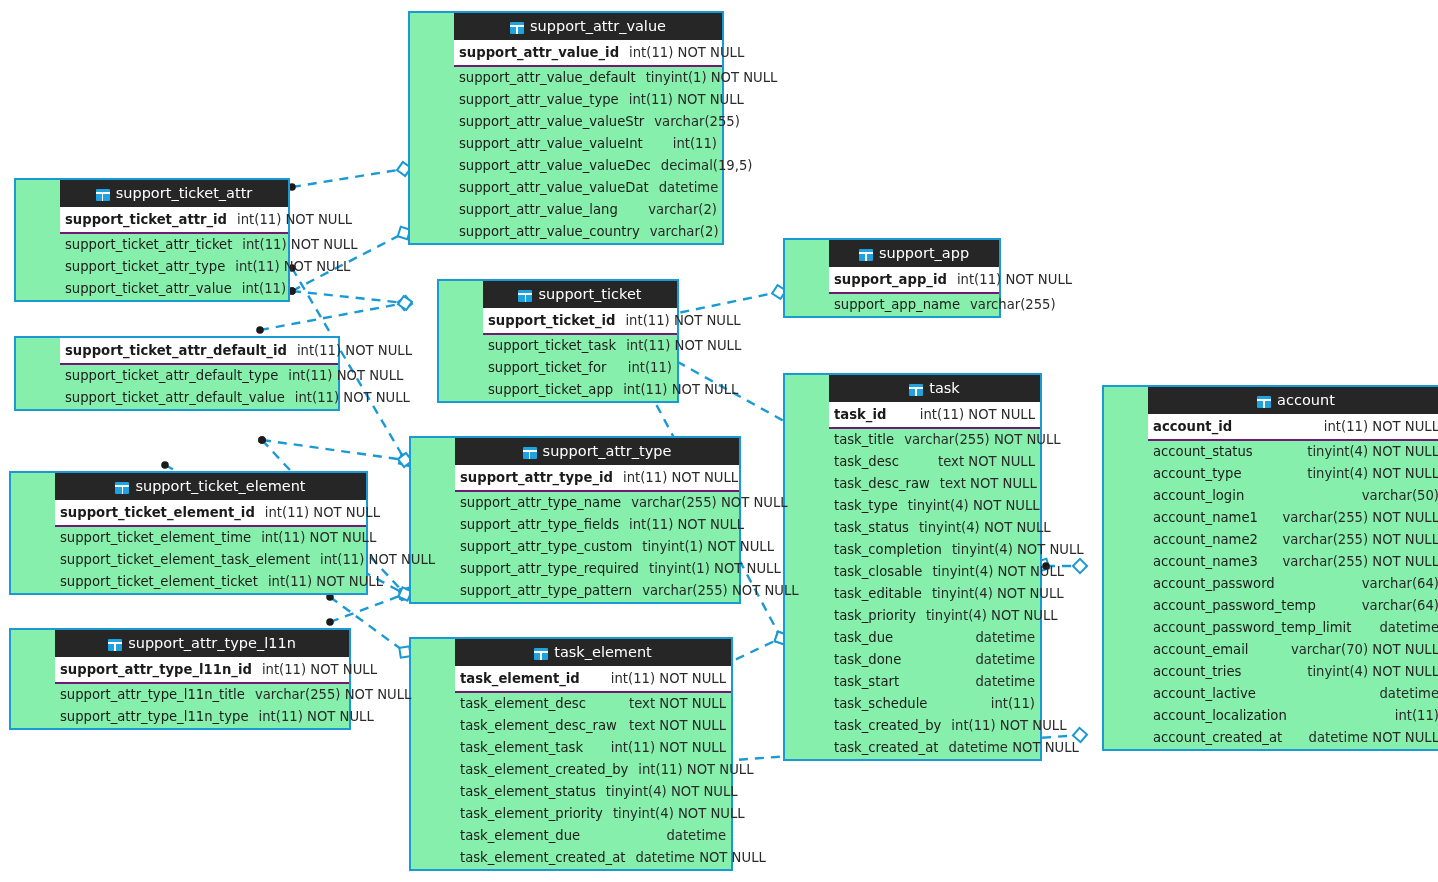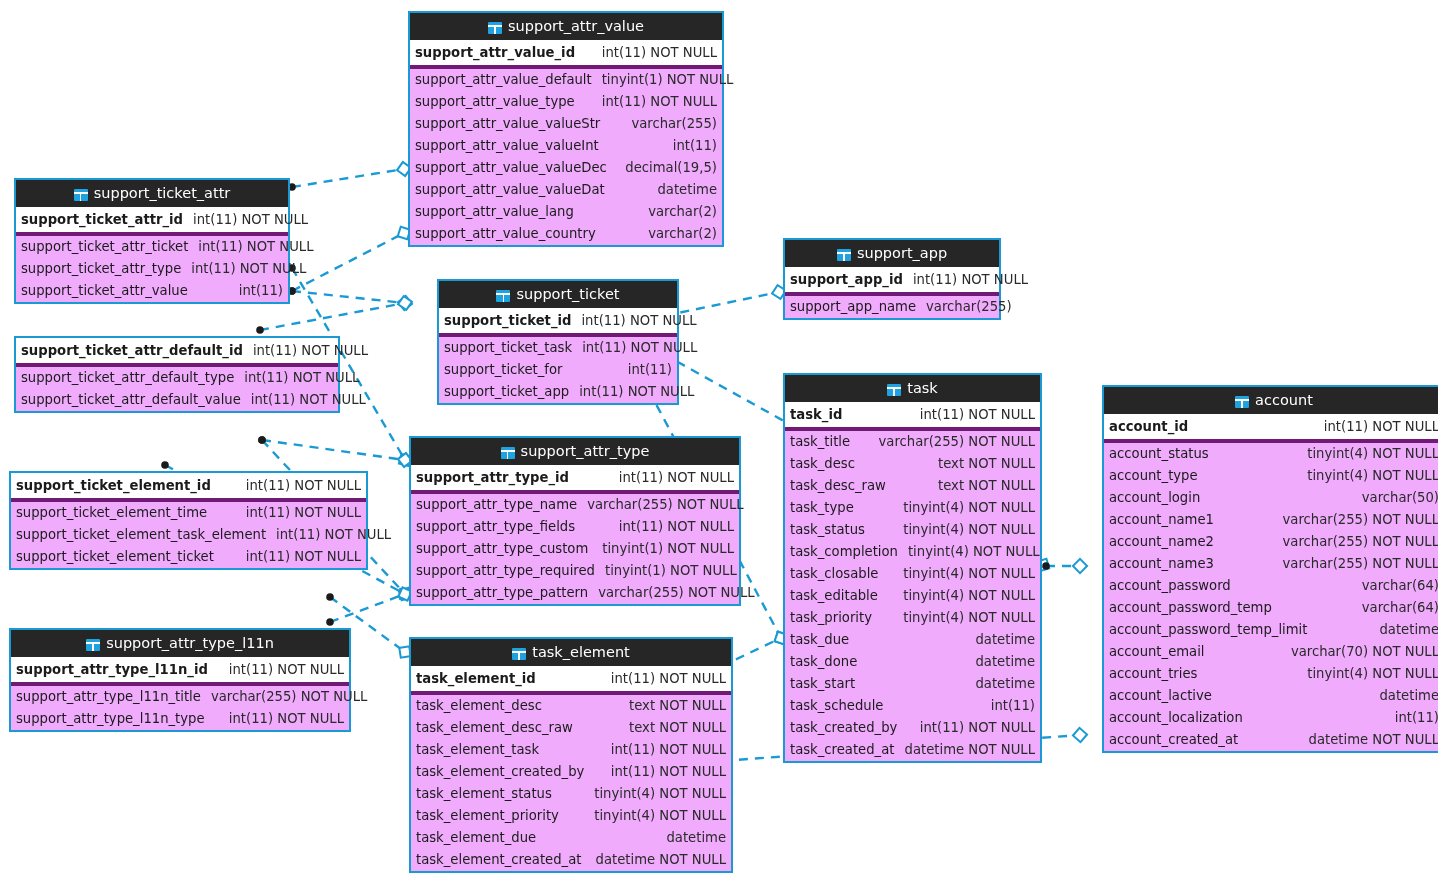--- a/index.html
+++ b/index.html
@@ -25,23 +25,24 @@
     left: 0; top: 0;
     width: 1438px;
     height: 882px;
     pointer-events: none;
     z-index: 1;
   }
   .entity {
     position: absolute;
     z-index: 2;
     border: 2px solid #1a9ad4;
-    background: #f0abfc;
+    background: #86efac;
     box-sizing: border-box;
     box-shadow: 0 0 0 0 rgba(0,0,0,0);
+    padding-left: 44px;
   }
   .entity-header {
     background: #262626;
     color: #ffffff;
     font-size: 14.5px;
     line-height: 27px;
     height: 27px;
     text-align: center;
     white-space: nowrap;
     position: relative;
@@ -72,21 +73,21 @@
   }
   .table-icon::after {
     content: "";
     position: absolute;
     left: 6.2px; top: 3.5px;
     width: 1.5px; height: 8.5px;
     background: #ffffff;
   }
   .pk-row {
     background: #ffffff;
-    border-bottom: 4px solid #701a75;
+    border-bottom: 2px solid #701a75;
   }
   .row {
     display: flex;
     justify-content: space-between;
     align-items: center;
     font-size: 13.2px;
     line-height: 22px;
     height: 22px;
     padding: 0 5px;
     color: #1b1b1b;
@@ -491,20 +492,24 @@
           <span class="col-name">support_attr_type_required</span>
           <span class="col-type">tinyint(1) NOT NULL</span>
         </div>
         <div class="row">
           <span class="col-name">support_attr_type_pattern</span>
           <span class="col-type">varchar(255) NOT NULL</span>
         </div>
       </div>
     </div>
     <div class="entity" id="ent-support_ticket_element" style="left: 9px; top: 471px; width: 359px;">
+      <div class="entity-header"><span class="hdr-inner">
+          <span class="table-icon"></span>
+          <span>support_ticket_element</span>
+        </span></div>
       <div class="pk-row">
         <div class="row">
           <span class="col-name">support_ticket_element_id</span>
           <span class="col-type">int(11) NOT NULL</span>
         </div>
       </div>
       <div class="rows-body">
         <div class="row">
           <span class="col-name">support_ticket_element_time</span>
           <span class="col-type">int(11) NOT NULL</span>

